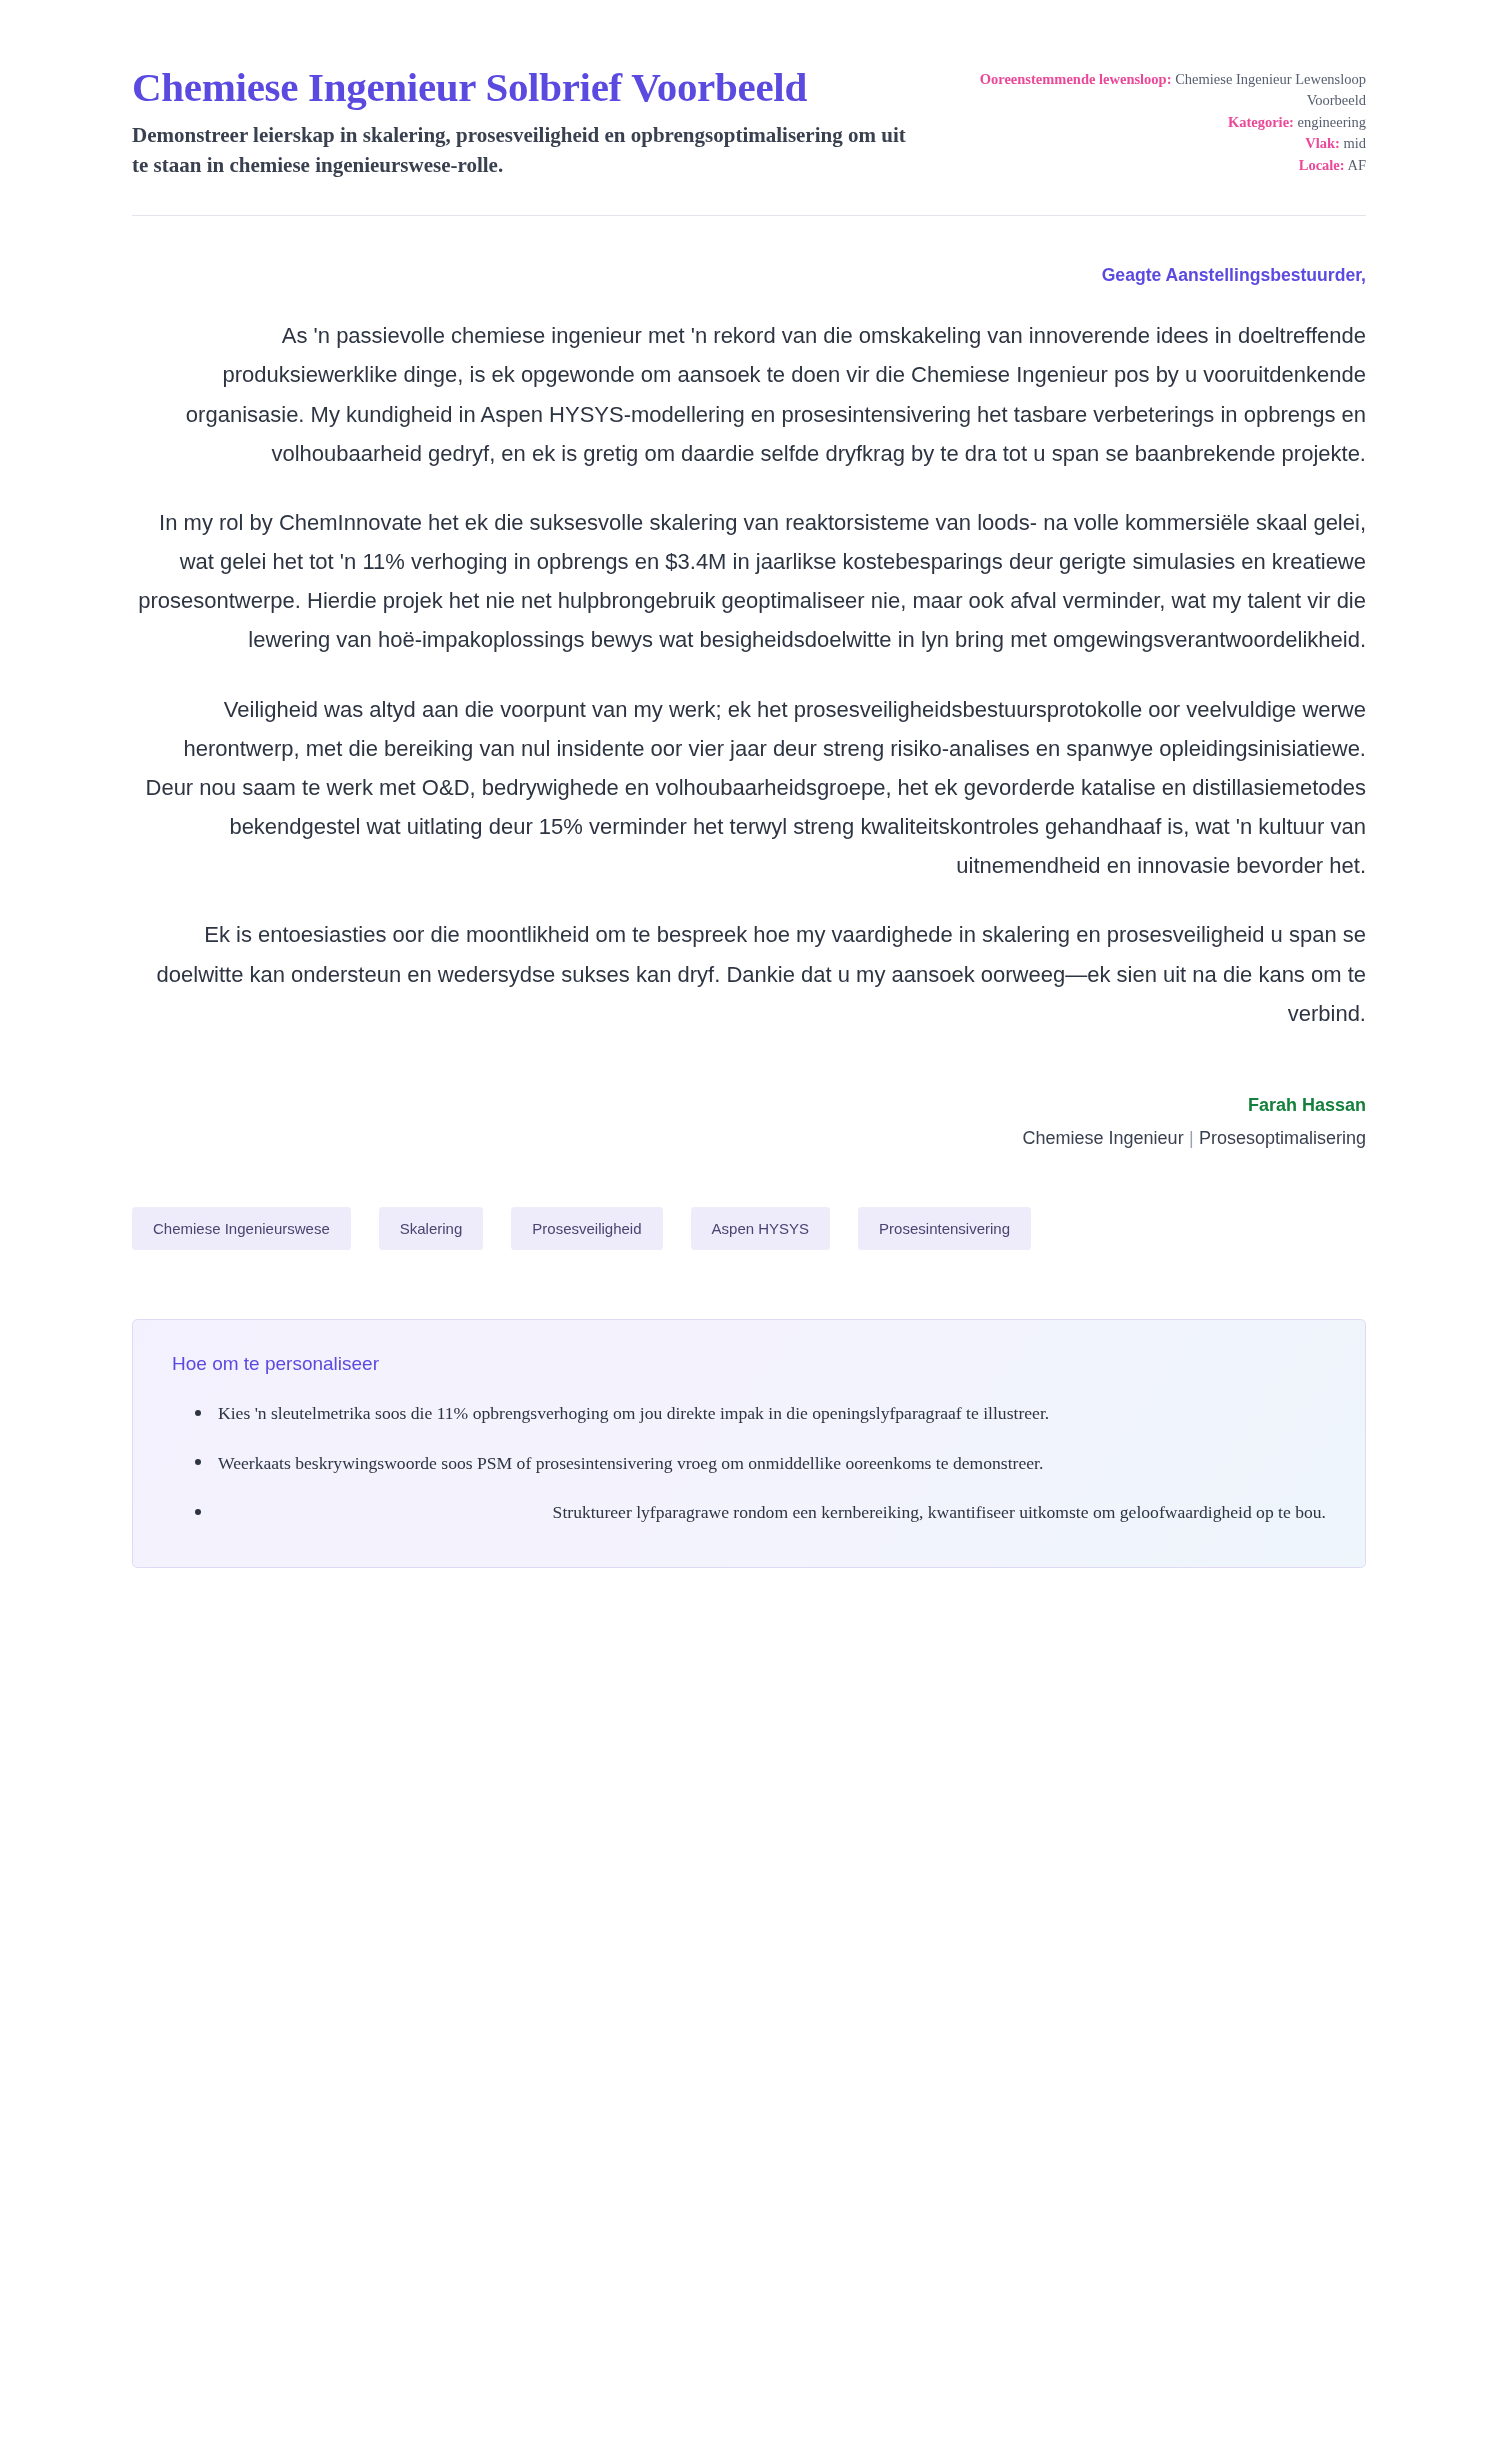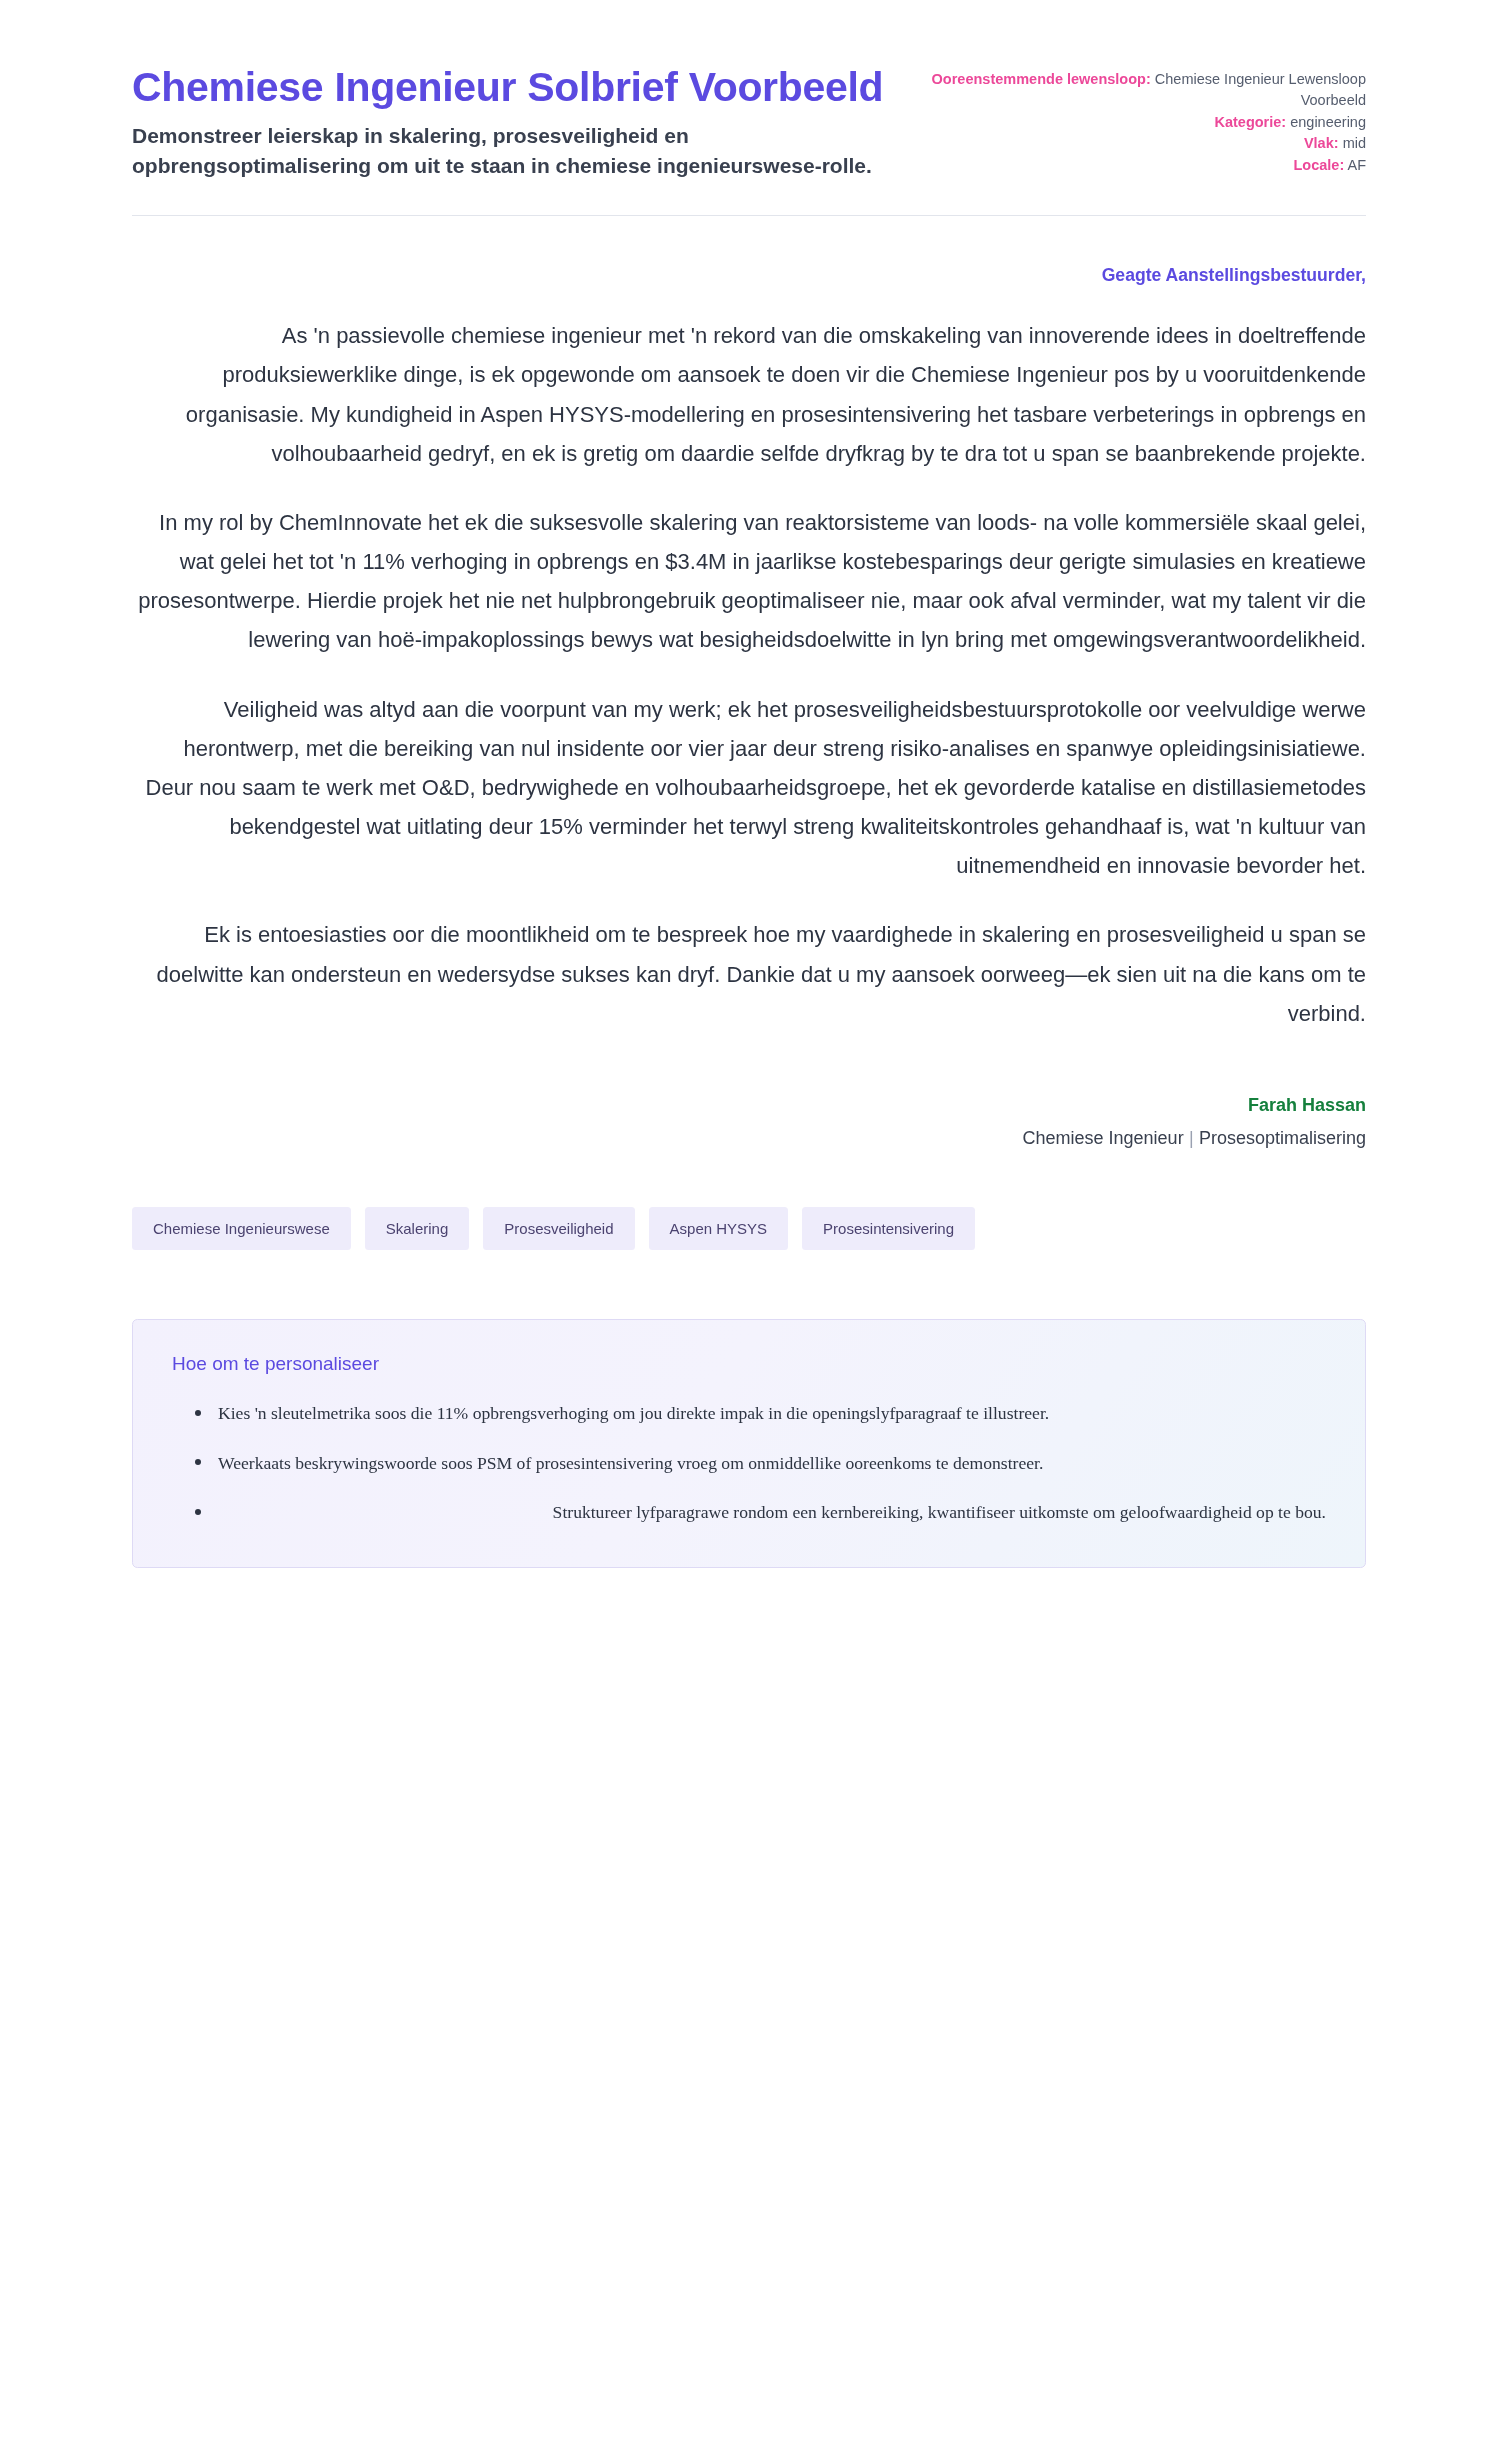--- a/index.html
+++ b/index.html
@@ -19,20 +19,21 @@
     width: 1498px;
     box-sizing: border-box;
     padding: 62px 132px 53px 132px;
   }
   
   .header {
     display: flex;
     align-items: flex-start;
     gap: 35px;
     padding-bottom: 35px;
+    font-family: Liberation Serif, serif;
   }
   .header-left {
     max-width: 890px;
   }
   .doc-title {
     font-size: 41px;
     line-height: 1.22;
     font-weight: bold;
     color: #5b4ae0;
     margin: 0 0 8.8px 0;
@@ -100,21 +101,21 @@
     margin: 0;
   }
   .sign-sep {
     color: #9aa1b1;
     padding: 0 5.3px;
   }
   
   .tags {
     display: flex;
     flex-wrap: wrap;
-    gap: 14px;
+    gap: 28px;
     margin: 58px 0 0 0;
   }
   .tag {
     background: #eeecfb;
     color: #4b4370;
     font-size: 15px;
     line-height: 1;
     padding: 14px 21px;
     border-radius: 3.5px;
     white-space: nowrap;

